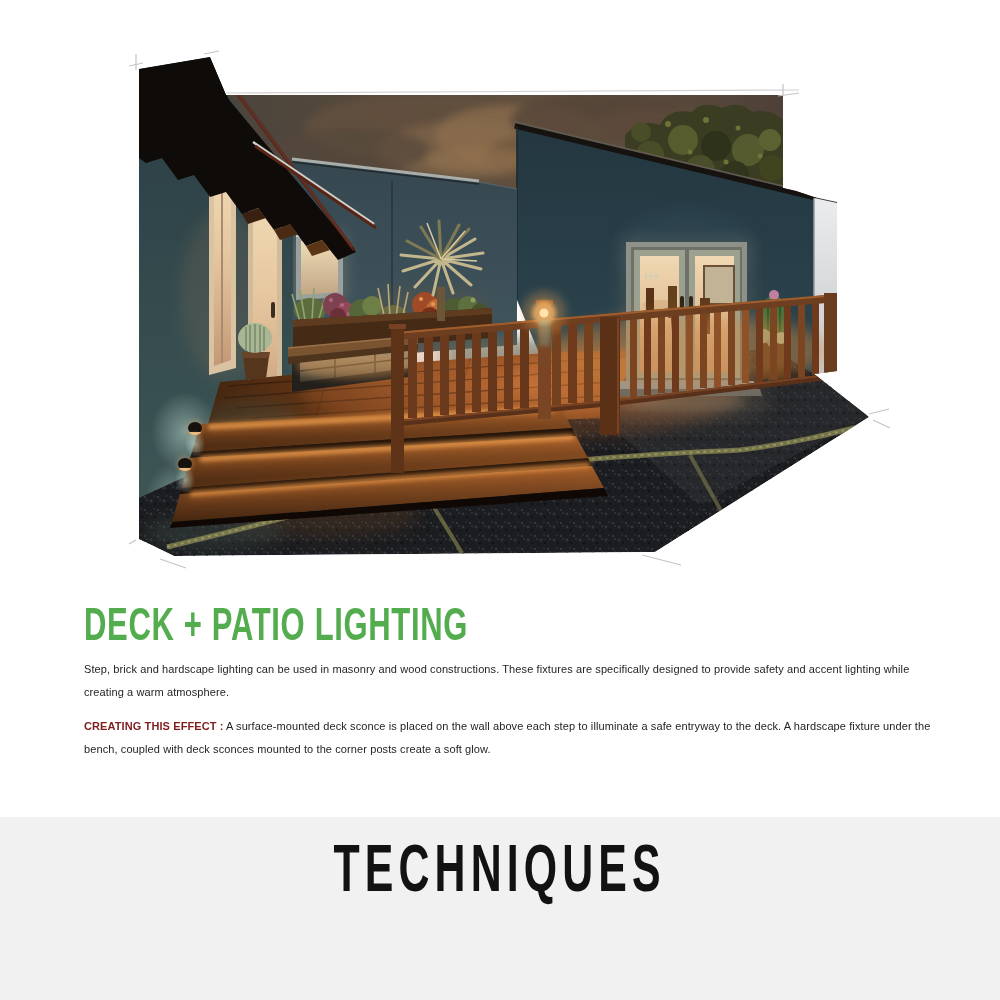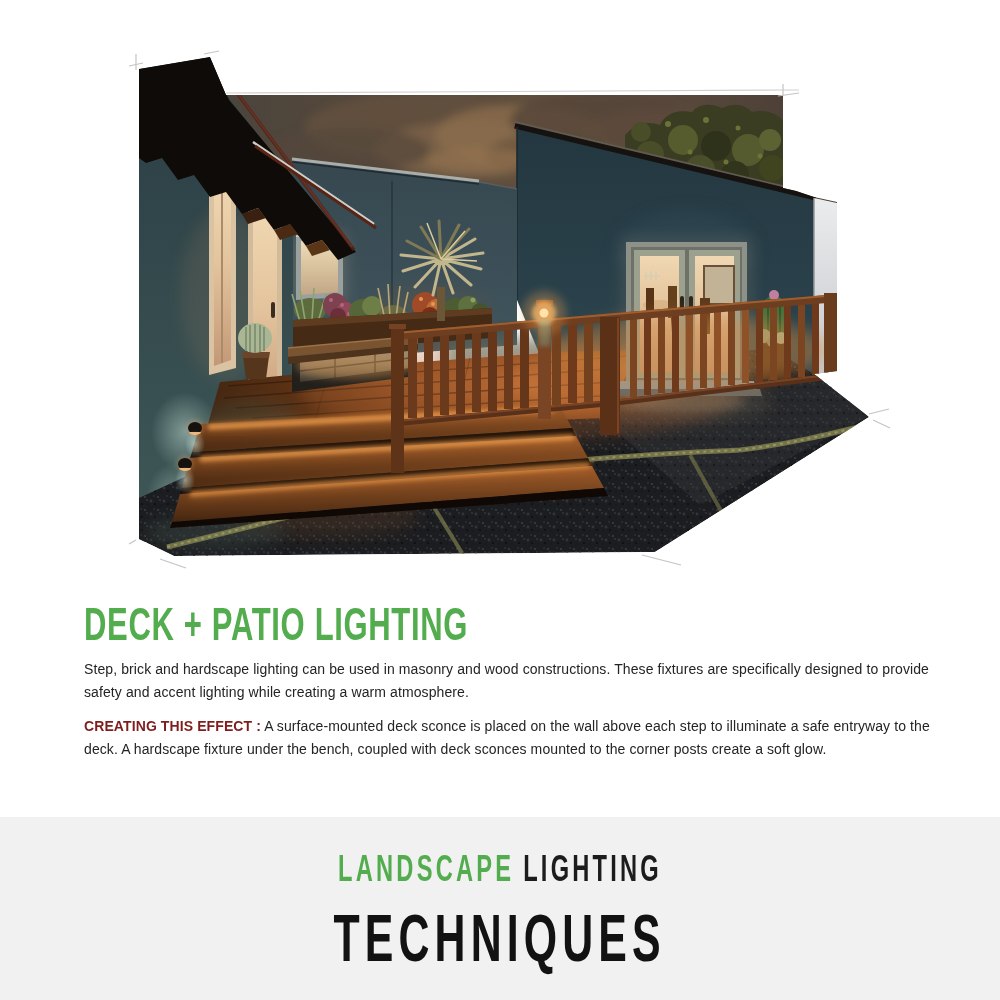--- a/index.html
+++ b/index.html
@@ -3,21 +3,21 @@
 <meta charset="utf-8">
 <style>
   html,body{margin:0;padding:0;background:#ffffff;}
   .page{position:relative;width:1000px;height:1000px;background:#ffffff;overflow:hidden;
         font-family:"Liberation Sans",sans-serif;}
   .hero{position:absolute;left:0;top:0;width:1000px;height:580px;}
   .content{position:absolute;left:84px;top:600px;width:860px;}
   .headline{margin:0 0 14px 0;line-height:1;height:44px;}
   .squeeze{display:inline-block;transform:scaleX(.66);transform-origin:0 50%;white-space:nowrap;}
   .headline .squeeze{font-size:47px;font-weight:bold;letter-spacing:1px;color:#53ad4e;}
-  .content p{margin:0 0 11px 0;font-size:14px;line-height:23px;color:#242424;letter-spacing:.1px;}
+  .content p{margin:0 0 11px 0;font-size:11px;line-height:23px;color:#242424;letter-spacing:.1px;}
   .content p strong{font-weight:bold;color:#7f1d1d;}
   .footer{position:absolute;left:0;top:817px;width:1000px;height:183px;background:#f1f1f2;text-align:center;}
   .squeeze-c{display:inline-block;transform:scaleX(.64);transform-origin:50% 50%;white-space:nowrap;}
   .brand-line{margin-top:33px;line-height:1;}
   .brand-line .squeeze-c{font-size:37px;font-weight:bold;letter-spacing:5px;}
   .brand-green{color:#53ad4e;margin-right:14px;}
   .brand-dark{color:#1c1c1c;}
   .tech-line{margin-top:17px;line-height:1;}
   .tech-line .squeeze-c{font-size:67px;font-weight:bold;letter-spacing:8px;color:#121212;}
 </style>
@@ -420,23 +420,18 @@
     </g>
   </svg>
 
   <section class="content">
     <h1 class="headline"><span class="squeeze">DECK + PATIO LIGHTING</span></h1>
     <p>Step, brick and hardscape lighting can be used in masonry and wood constructions. These fixtures are specifically designed to provide safety and accent lighting while creating a warm atmosphere.</p>
     <p><strong>CREATING THIS EFFECT :</strong><span> A surface-mounted deck sconce is placed on the wall above each step to illuminate a safe entryway to the deck. A hardscape fixture under the bench, coupled with deck sconces mounted to the corner posts create a soft glow.</span></p>
   </section>
 
   <footer class="footer">
-    <div class="brand-line">
-      <span class="squeeze-c">
-        <span class="brand-green">LANDSCAPE</span><span class="brand-dark">LIGHTING</span>
-      </span>
-    </div>
     <div class="tech-line">
       <span class="squeeze-c">TECHNIQUES</span>
     </div>
   </footer>
 
 </div>
 
 </body></html>

